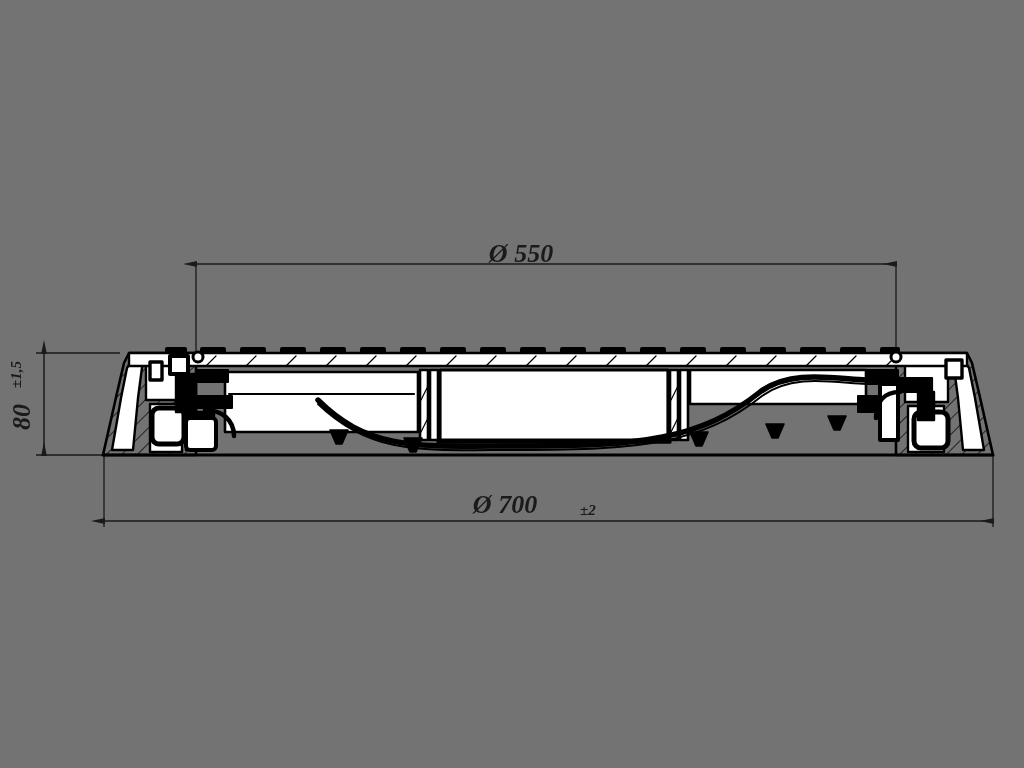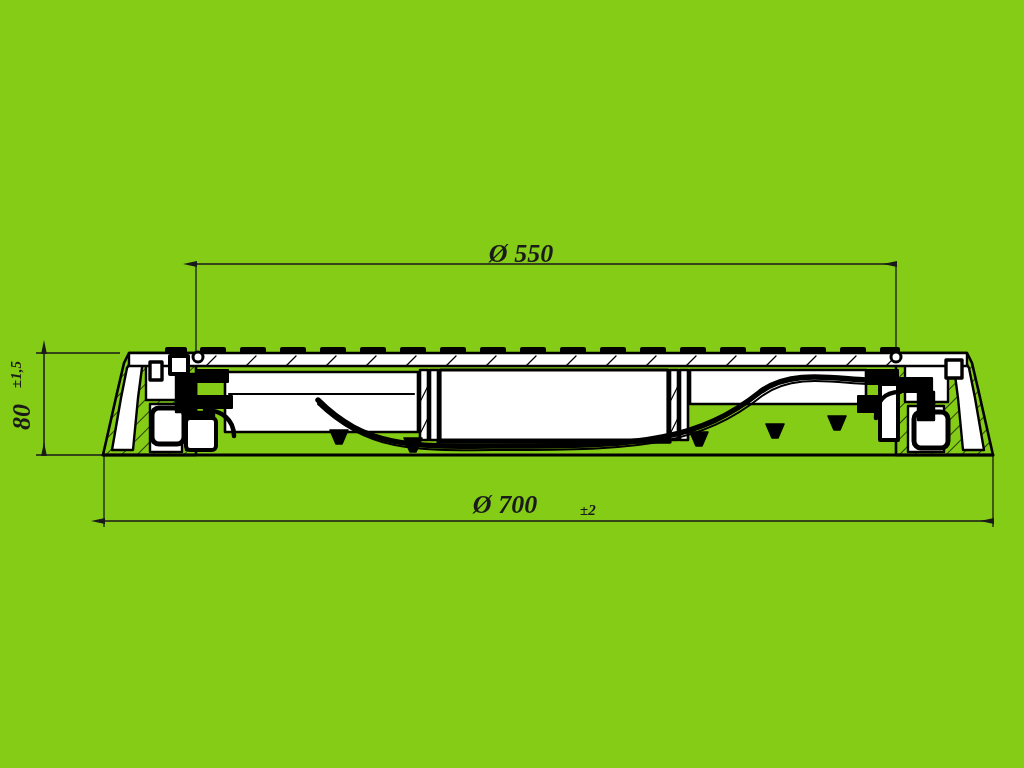--- a/index.html
+++ b/index.html
@@ -8,21 +8,21 @@
     padding: 0;
     background: #ffffff;
   }
   body {
     font-family: "Liberation Sans", sans-serif;
   }
   #canvas-root {
     position: relative;
     width: 1024px;
     height: 768px;
-    background: #84cc16;
+    background: #737373;
     overflow: hidden;
   }
   #drawing-svg {
     position: absolute;
     left: 0;
     top: 0;
     width: 1024px;
     height: 768px;
     display: block;
   }

